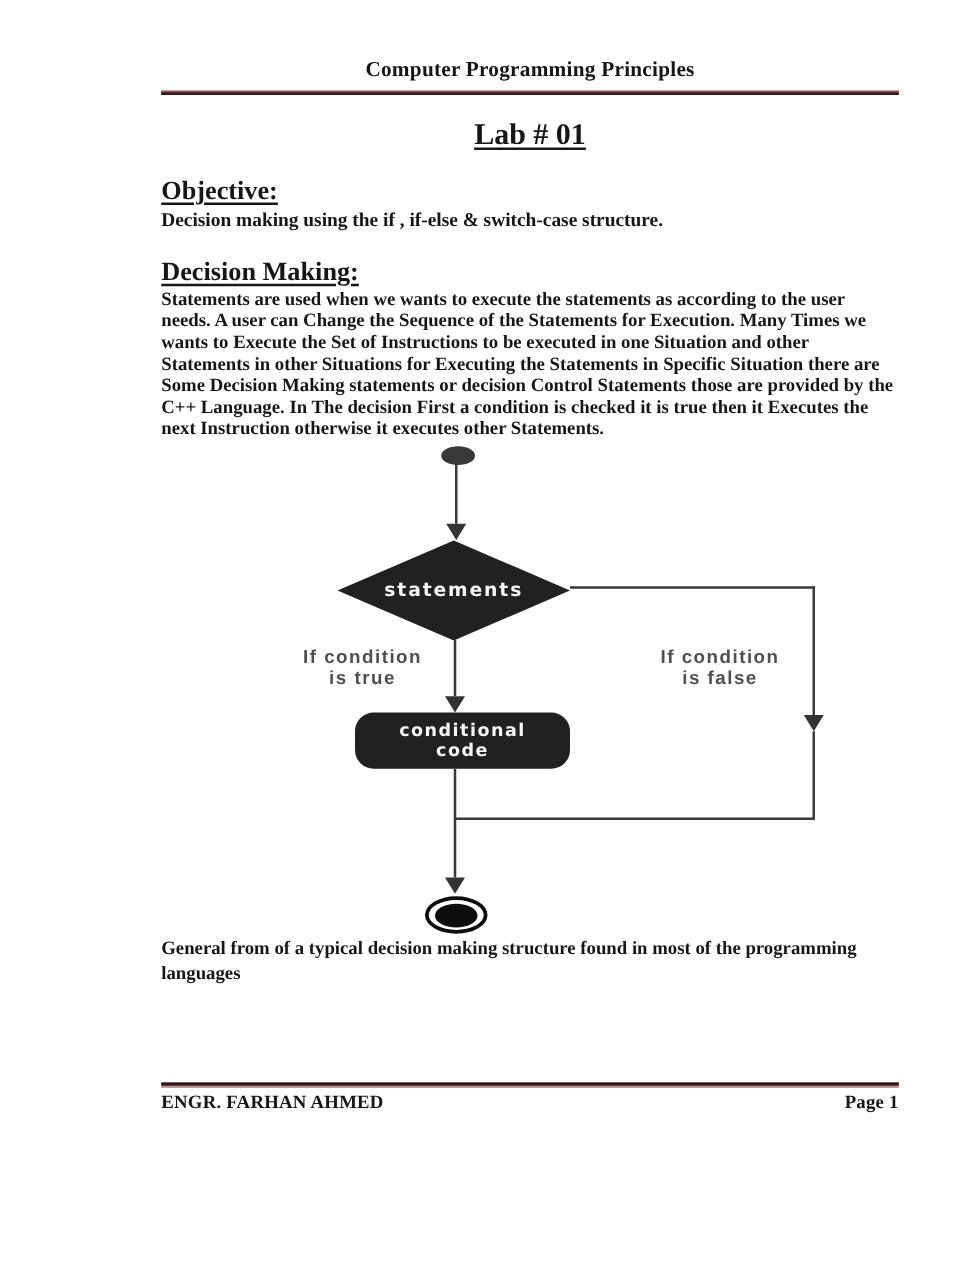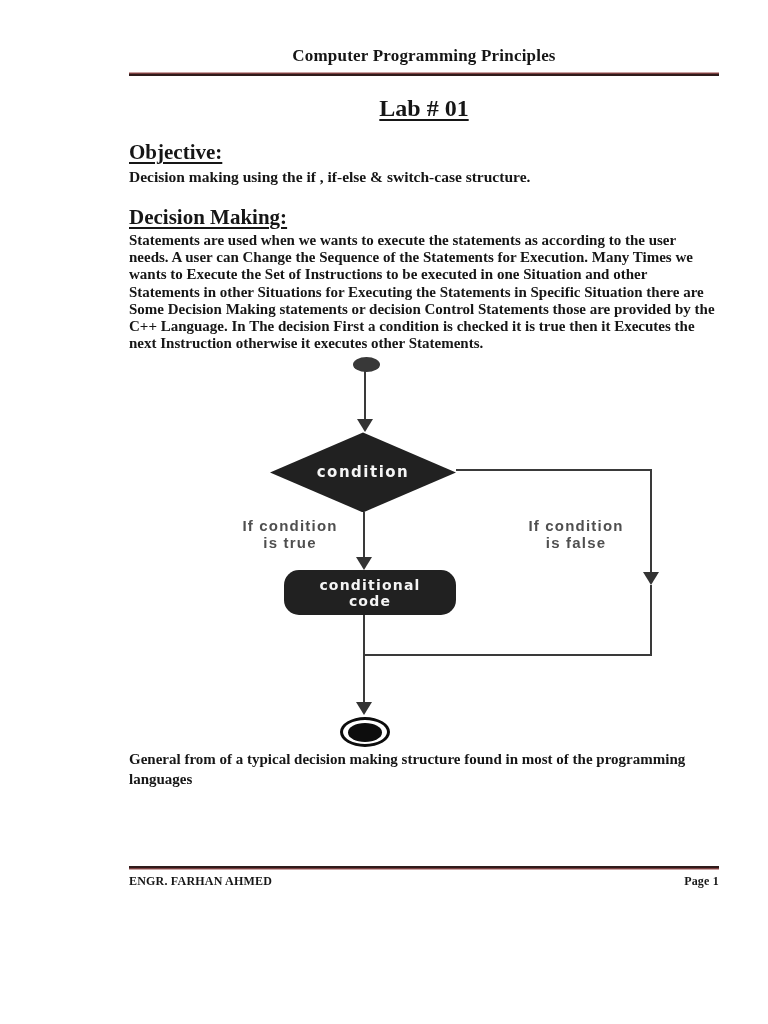--- a/index.html
+++ b/index.html
@@ -96,21 +96,21 @@
   .note    { margin-top:19px; font-size:15px; font-weight:600; }
 
   
   .footer { position:absolute; left:89px; right:89px; top:866px; }
   .rule-thin-thick {
     height:4px; background:#7a3e3e;
     border-top:2px solid #2e1b1b; border-bottom:1px solid #caa3a3;
   }
   .footer-row {
     margin-top:4px; display:flex; justify-content:space-between;
-    font-size:12px; font-weight:600; letter-spacing:.2px;align-items:center;
+    font-size:15px; font-weight:600; letter-spacing:.2px;align-items:center;
   }
 </style>
 </head>
 <body>
 
 <div class="page">
 
   <div class="header-title">Computer Programming Principles</div>
   <div class="rule-thick-thin"></div>
 
@@ -125,21 +125,21 @@
   <div class="decision-paragraph">Statements are used when we wants to execute the statements as according to the user needs. A user can Change the Sequence of the Statements for Execution. Many Times we wants to Execute the Set of Instructions to be executed in one Situation and other Statements in other Situations for Executing the Statements in Specific Situation there are Some Decision Making statements or decision Control Statements those are provided by the C++ Language. In The decision First a condition is checked it is true then it Executes the next Instruction otherwise it executes other Statements.</div>
 
   <div class="flowchart">
 
     <div class="start-oval"></div>
 
     <div class="vline" style="left:235px; top:19px; height:48px;"></div>
     <div class="arrow-down" style="left:228px; top:67px;"></div>
 
     <div class="diamond">
-      <span>condition</span>
+      <span>statements</span>
     </div>
 
     <div class="hline" style="left:327px; top:117px; width:196px;"></div>
     <div class="vline" style="left:521px; top:117px; height:103px;"></div>
     <div class="arrow-down" style="left:514px; top:220px;"></div>
     <div class="vline" style="left:521px; top:233px; height:70px;"></div>
     <div class="hline" style="left:235px; top:302px; width:288px;"></div>
 
     <div class="vline" style="left:234px; top:160px; height:45px;"></div>
     <div class="arrow-down" style="left:227px; top:205px;"></div>

